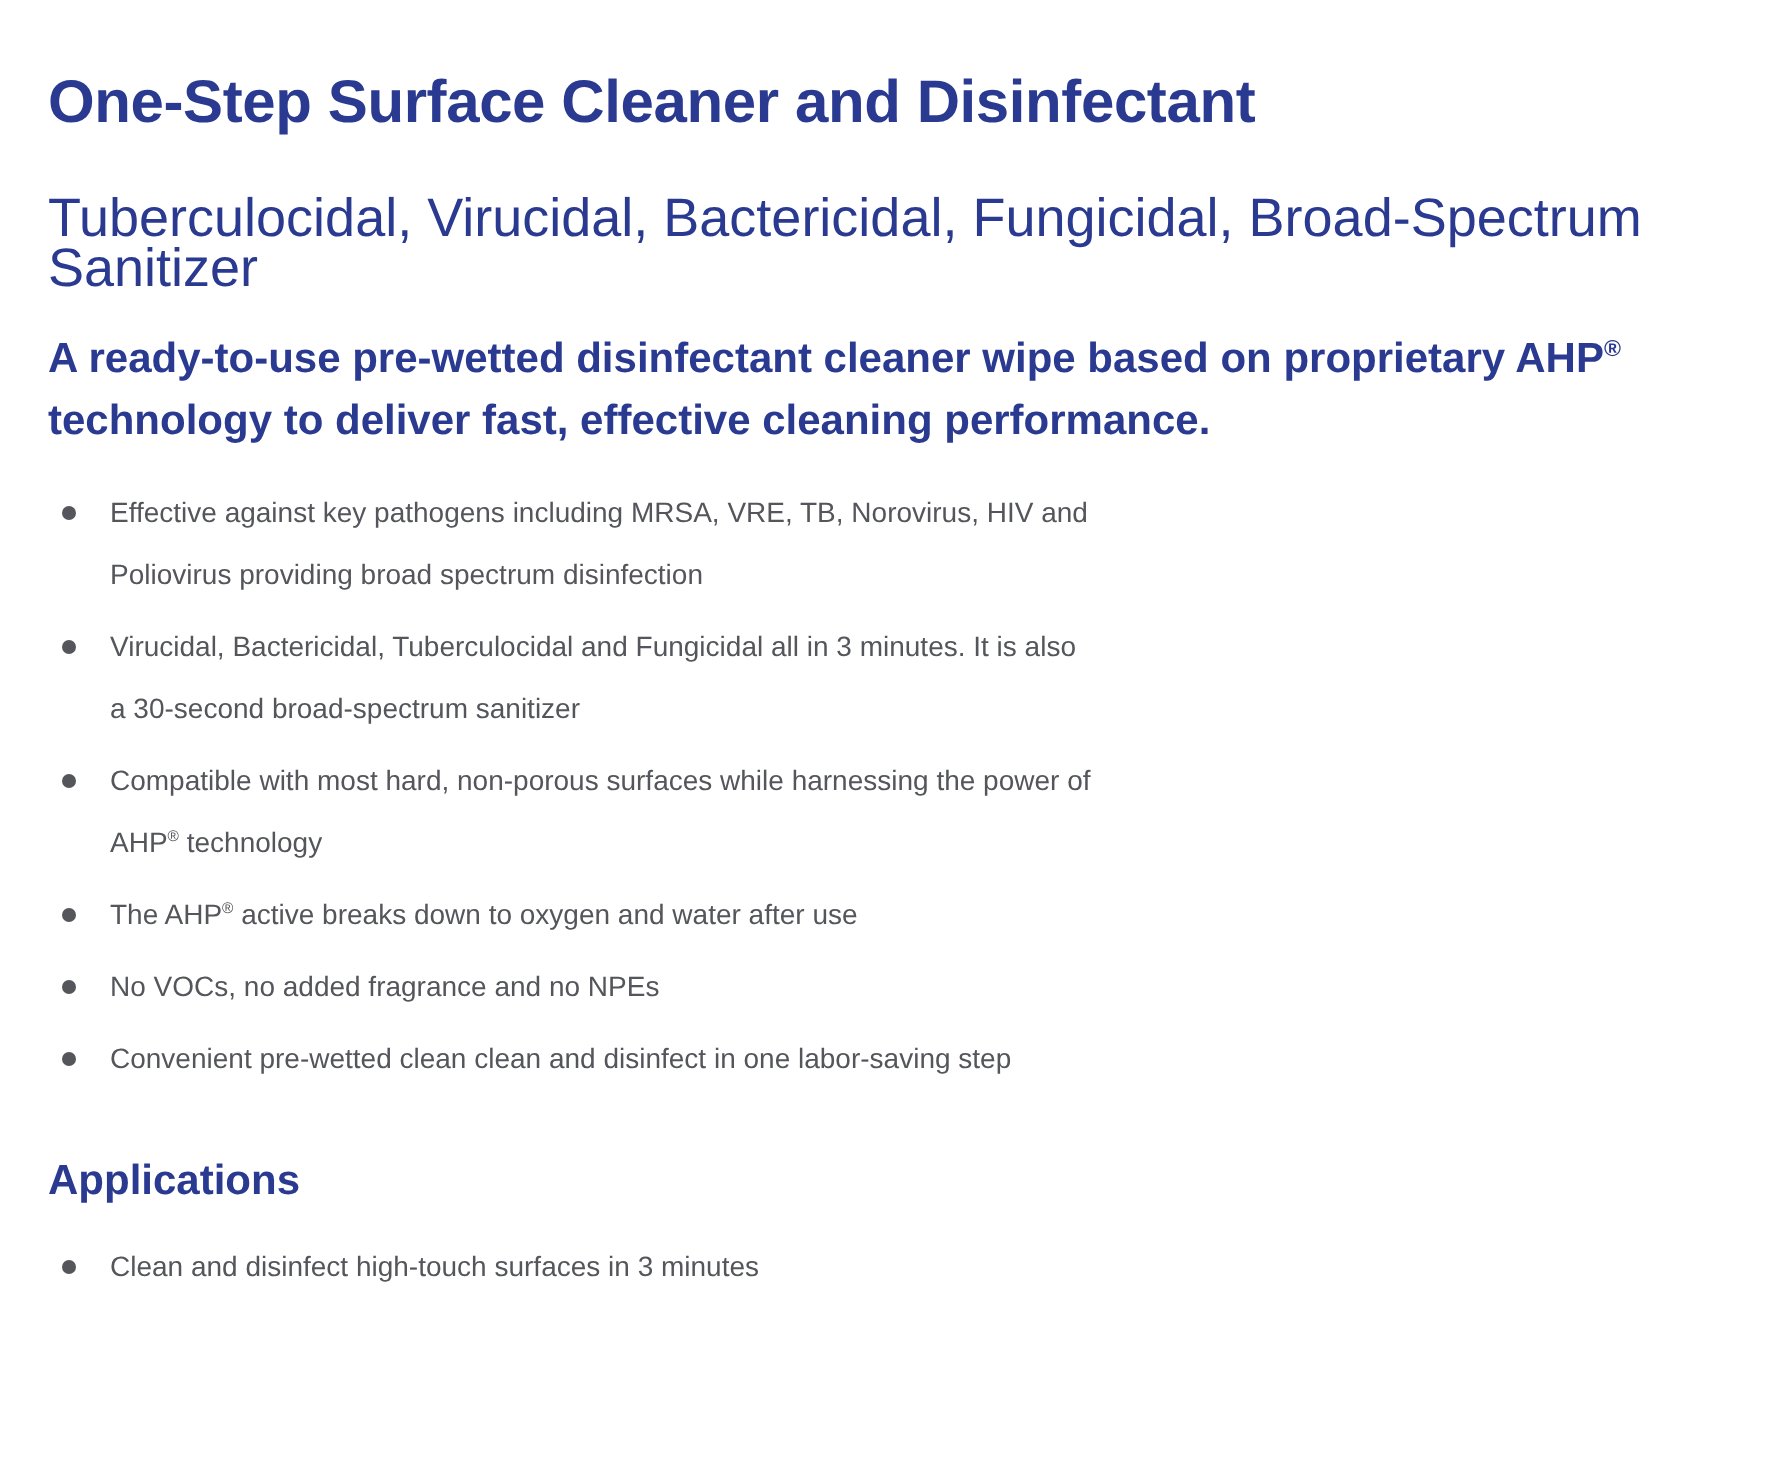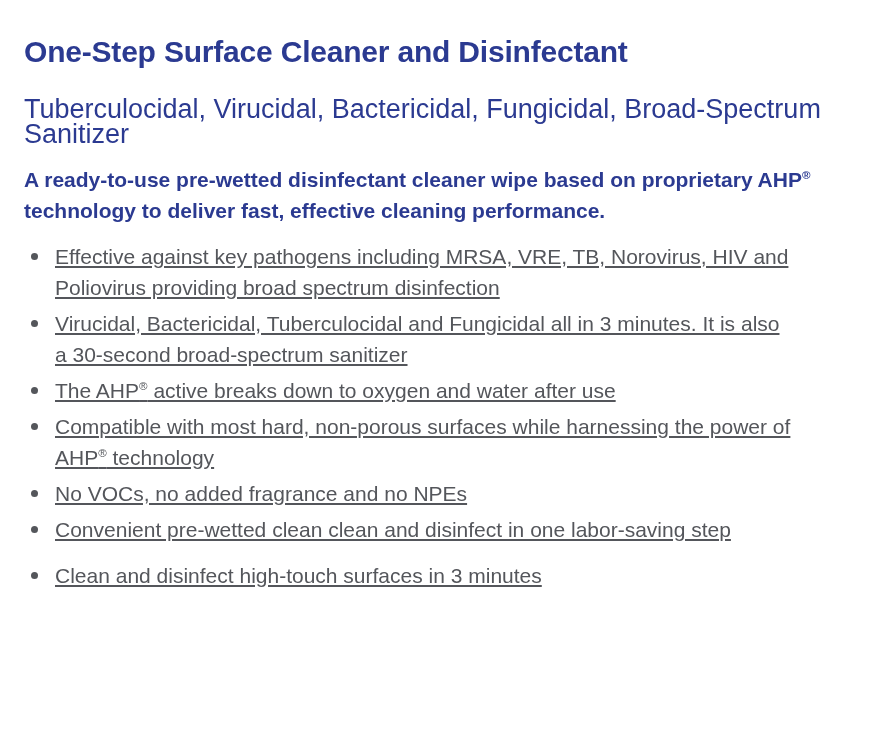--- a/index.html
+++ b/index.html
@@ -53,26 +53,25 @@
   }
   ul.bullet-list {
     list-style: none;
     margin: 15px 0 0 0;
     padding: 0;
   }
   ul.bullet-list li {
     position: relative;
     padding-left: 31px;
     margin: 0 0 5px 0;
-    font-size: 21px;
+    font-size: 14px;
     line-height: 31px;
     color: var(--text-gray);
     white-space: pre-line;
     max-width: 860px;
-    text-decoration: underline;
   }
   ul.bullet-list li::before {
     content: "";
     position: absolute;
     left: 7px;
     top: 12px;
     width: 7px;
     height: 7px;
     border-radius: 50%;
     background: var(--text-gray);
@@ -94,27 +93,28 @@
 
   <p class="description">A ready-to-use pre-wetted disinfectant cleaner wipe based on proprietary AHP<sup>®</sup>
 technology to deliver fast, effective cleaning performance.</p>
 
   <section>
     <ul class="bullet-list">
       <li>Effective against key pathogens including MRSA, VRE, TB, Norovirus, HIV and
 Poliovirus providing broad spectrum disinfection</li>
       <li>Virucidal, Bactericidal, Tuberculocidal and Fungicidal all in 3 minutes. It is also
 a 30-second broad-spectrum sanitizer</li>
-      <li>The AHP<sup>®</sup> active breaks down to oxygen and water after use</li>
       <li>Compatible with most hard, non-porous surfaces while harnessing the power of
 AHP<sup>®</sup> technology</li>
+      <li>The AHP<sup>®</sup> active breaks down to oxygen and water after use</li>
       <li>No VOCs, no added fragrance and no NPEs</li>
       <li>Convenient pre-wetted clean clean and disinfect in one labor-saving step</li>
     </ul>
   </section>
 
   <section>
+    <h2 class="section-heading">Applications</h2>
     <ul class="bullet-list">
       <li>Clean and disinfect high-touch surfaces in 3 minutes</li>
     </ul>
   </section>
 
 </div>
 
 </body></html>

